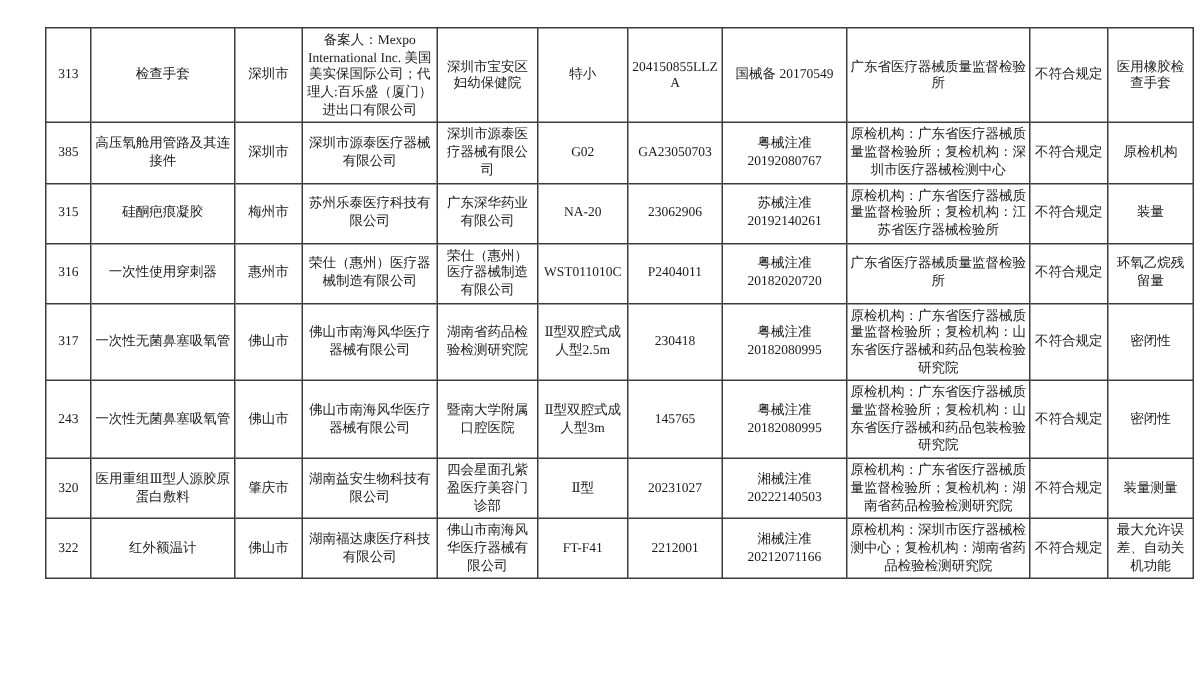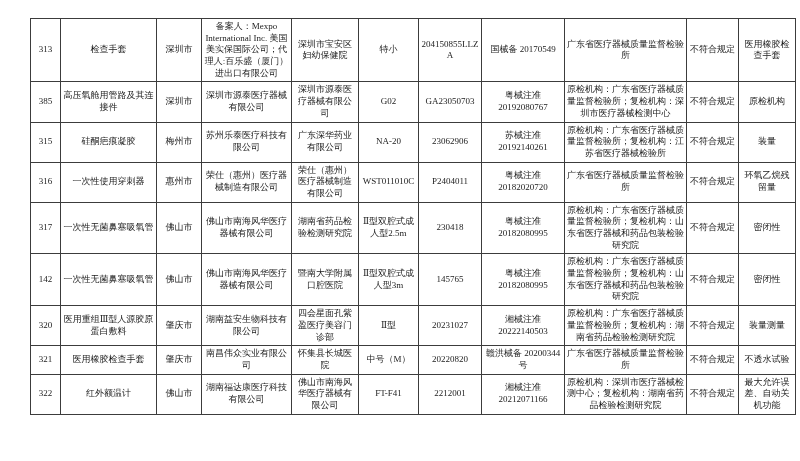--- a/index.html
+++ b/index.html
@@ -127,21 +127,21 @@
           <td>佛山市南海风华医疗器械有限公司</td>
           <td>湖南省药品检验检测研究院</td>
           <td>Ⅱ型双腔式成人型2.5m</td>
           <td>230418</td>
           <td>粤械注准20182080995</td>
           <td>原检机构：广东省医疗器械质量监督检验所；复检机构：山东省医疗器械和药品包装检验研究院</td>
           <td>不符合规定</td>
           <td>密闭性</td>
         </tr>
         <tr>
-          <td>142</td>
+          <td>243</td>
           <td>一次性无菌鼻塞吸氧管</td>
           <td>佛山市</td>
           <td>佛山市南海风华医疗器械有限公司</td>
           <td>暨南大学附属口腔医院</td>
           <td>Ⅱ型双腔式成人型3m</td>
           <td>145765</td>
           <td>粤械注准20182080995</td>
           <td>原检机构：广东省医疗器械质量监督检验所；复检机构：山东省医疗器械和药品包装检验研究院</td>
           <td>不符合规定</td>
           <td>密闭性</td>
@@ -153,33 +153,20 @@
           <td>湖南益安生物科技有限公司</td>
           <td>四会星面孔紫盈医疗美容门诊部</td>
           <td>Ⅱ型</td>
           <td>20231027</td>
           <td>湘械注准20222140503</td>
           <td>原检机构：广东省医疗器械质量监督检验所；复检机构：湖南省药品检验检测研究院</td>
           <td>不符合规定</td>
           <td>装量测量</td>
         </tr>
         <tr>
-          <td>321</td>
-          <td>医用橡胶检查手套</td>
-          <td>肇庆市</td>
-          <td>南昌伟众实业有限公司</td>
-          <td>怀集县长城医院</td>
-          <td>中号（M）</td>
-          <td>20220820</td>
-          <td>赣洪械备 20200344号</td>
-          <td>广东省医疗器械质量监督检验所</td>
-          <td>不符合规定</td>
-          <td>不透水试验</td>
-        </tr>
-        <tr>
           <td>322</td>
           <td>红外额温计</td>
           <td>佛山市</td>
           <td>湖南福达康医疗科技有限公司</td>
           <td>佛山市南海风华医疗器械有限公司</td>
           <td>FT-F41</td>
           <td>2212001</td>
           <td>湘械注准20212071166</td>
           <td>原检机构：深圳市医疗器械检测中心；复检机构：湖南省药品检验检测研究院</td>
           <td>不符合规定</td>

